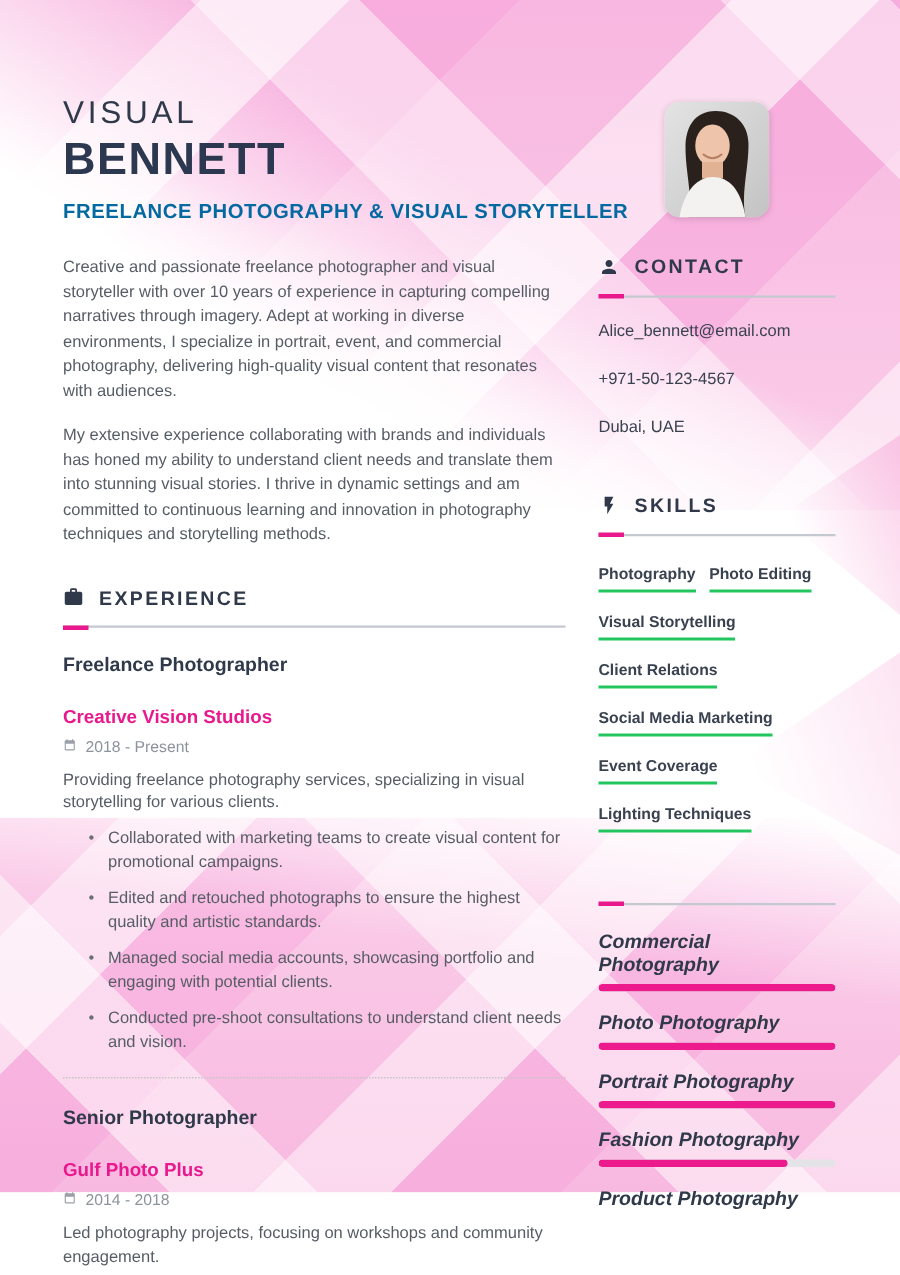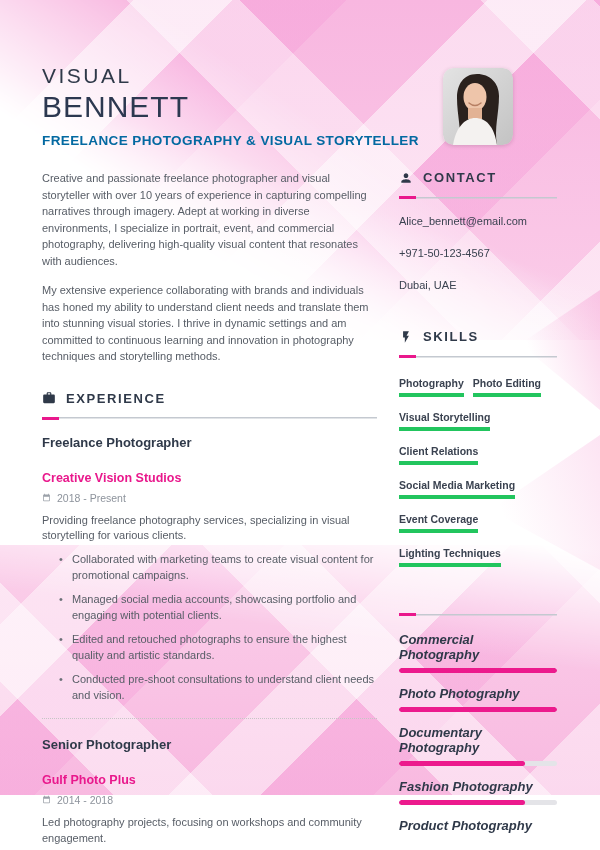--- a/index.html
+++ b/index.html
@@ -38,21 +38,21 @@
   }
   .deco-mid2 {
     top:420px; right:0; left:auto; width:110px; height:150px;
     background:linear-gradient(250deg, rgba(249,185,224,0.4), rgba(249,185,224,0) 80%);
     clip-path:polygon(100% 10%, 100% 100%, 0 60%);
   }
 
   
   .header { position:relative; z-index:1; padding:64px 42px 0 42px; }
   .first-name { font-size:21px; font-weight:500; letter-spacing:2.5px; color:#2f3949; }
-  .last-name  { font-size:30px; font-weight:400; letter-spacing:1px; color:#2c3850; margin-top:2px; }
+  .last-name  { font-size:30px; font-weight:700; letter-spacing:1px; color:#2c3850; margin-top:2px; }
   .job-title  { font-size:13.5px; font-weight:700; letter-spacing:0.4px; color:#0369a1; margin-top:9px; }
   .photo { position:absolute; top:68px; right:87px; width:70px; height:77px;
            border-radius:10px; overflow:hidden; box-shadow:0 1px 4px rgba(0,0,0,0.15); }
   .photo svg { display:block; }
 
   
   .columns { position:relative; z-index:1; display:flex; gap:22px; padding:0 43px 0 42px; margin-top:22px; }
   .col-left  { flex:0 0 335px; }
   .col-right { flex:1 1 auto; min-width:0; }
 
@@ -66,37 +66,37 @@
   .divider::before { content:""; position:absolute; left:0; top:0; width:17px; height:3px; background:#e9188c; }
 
   
   .summary p { font-size:11px; line-height:1.5; color:#575d66; margin-bottom:13px; }
 
   
   .experience { margin-top:26px; }
   .job { margin-top:2px; }
   .job-name { font-size:13px; font-weight:700; color:#2f3949; }
   .job-company { font-size:12.5px; font-weight:700; color:#e9188c; margin-top:21px; }
-  .job-dates { display:flex; align-items:center; gap:6px; margin-top:7px;
+  .job-dates { display:flex; gap:6px; margin-top:7px;
                font-size:10.5px; color:#8d939c; }
   .job-dates svg { width:9px; height:9px; fill:#9aa0a8; }
   .job-desc { font-size:11px; line-height:1.45; color:#575d66; margin-top:9px; }
   .job-bullets { list-style:none; margin-top:8px; }
   .job-bullets li { position:relative; padding-left:30px; font-size:11px; line-height:1.45;
                     color:#575d66; margin-bottom:8px; }
   .job-bullets li::before { content:"•"; position:absolute; left:17px; top:0; color:#6b7077; }
   .dotted-sep { border-top:1px dotted #c6c6c6; margin:14px 0 18px 0; }
 
   
   .contact-item { font-size:11px; color:#3a4250; margin-bottom:20px; }
   .contact-list { margin-top:16px; }
   .skills { margin-top:38px; }
   .skill-chips { margin-top:15px; }
   .skill-chip { display:inline-block; font-size:10.5px; font-weight:600; color:#3a4250;
-                padding-bottom:4px; border-bottom:4px solid #22c55e; margin:0 9px 10px 0; }
+                padding-bottom:4px; border-bottom:2px solid #22c55e; margin:0 9px 10px 0; }
   .expertise { margin-top:36px; }
   .bars { margin-top:16px; }
   .bar-item { margin-bottom:13px; }
   .bar-label { font-size:13px; font-weight:600; color:#2f3949; margin-bottom:6px;font-style:italic; }
   .bar-track { width:100%; height:5px; border-radius:3px; background:#e4e4e8; overflow:hidden; }
   .bar-fill  { display:block; height:5px; border-radius:3px; background:#ec1a8d; }
 </style>
 </head>
 <body>
 
@@ -160,22 +160,22 @@
           <div class="job-dates">
             <svg viewBox="0 0 24 24">
                 <path d="M19 4h-1V2h-2v2H8V2H6v2H5c-1.11 0-2 .9-2 2v14c0 1.1.89 2 2 2h14c1.1 0 2-.9 2-2V6c0-1.1-.9-2-2-2zm0 16H5V10h14v10z"></path>
               </svg>
             <span>2018 - Present</span>
           </div>
           <p class="job-desc">Providing freelance photography services, specializing in visual storytelling for various clients.</p>
           <ul class="job-bullets">
 
               <li>Collaborated with marketing teams to create visual content for promotional campaigns.</li>
+              <li>Edited and retouched photographs to ensure the highest quality and artistic standards.</li>
               <li>Managed social media accounts, showcasing portfolio and engaging with potential clients.</li>
-              <li>Edited and retouched photographs to ensure the highest quality and artistic standards.</li>
               <li>Conducted pre-shoot consultations to understand client needs and vision.</li>
             </ul>
         </article>
 
         <div class="dotted-sep"></div>
 
         <article class="job">
           <div class="job-name">Senior Photographer</div>
           <div class="job-company">Gulf Photo Plus</div>
           <div class="job-dates">
@@ -235,27 +235,27 @@
               </div>
             </div>
 
             <div class="bar-item">
               <div class="bar-label">Photo Photography</div>
               <div class="bar-track">
                 <span class="bar-fill" style="width: 100%;"></span>
               </div>
             </div>
 
-
-            <div class="bar-item">
-              <div class="bar-label">Documentary Photography</div>
-              <div class="bar-track">
-                <span class="bar-fill" style="width: 80%;"></span>
-              </div>
-            </div>
+            <div class="bar-item">
+              <div class="bar-label">Portrait Photography</div>
+              <div class="bar-track">
+                <span class="bar-fill" style="width: 100%;"></span>
+              </div>
+            </div>
+
 
             <div class="bar-item">
               <div class="bar-label">Fashion Photography</div>
               <div class="bar-track">
                 <span class="bar-fill" style="width: 80%;"></span>
               </div>
             </div>
 
             <div class="bar-item">
               <div class="bar-label">Product Photography</div>

